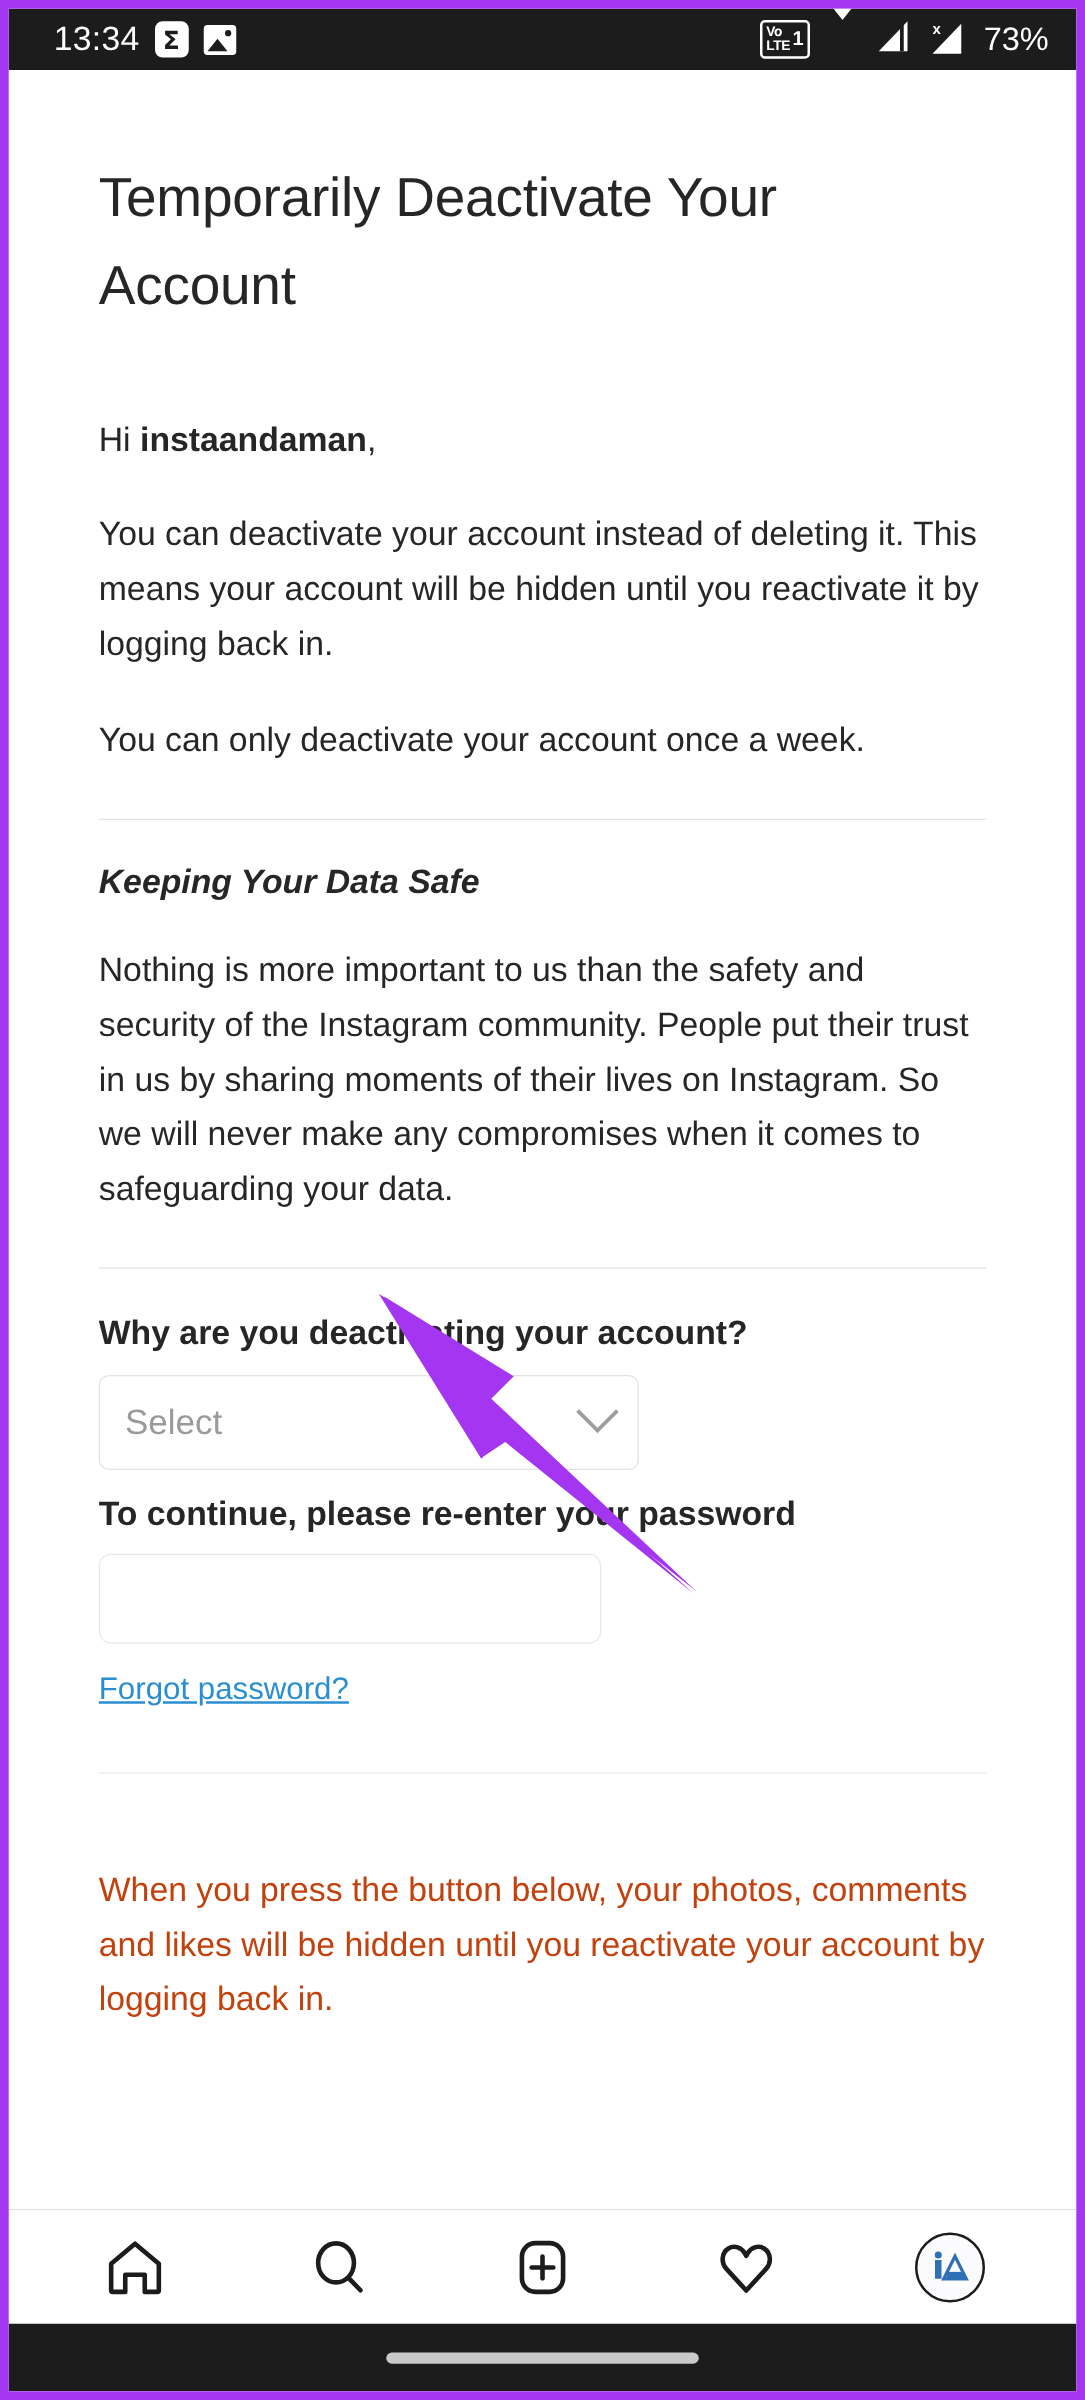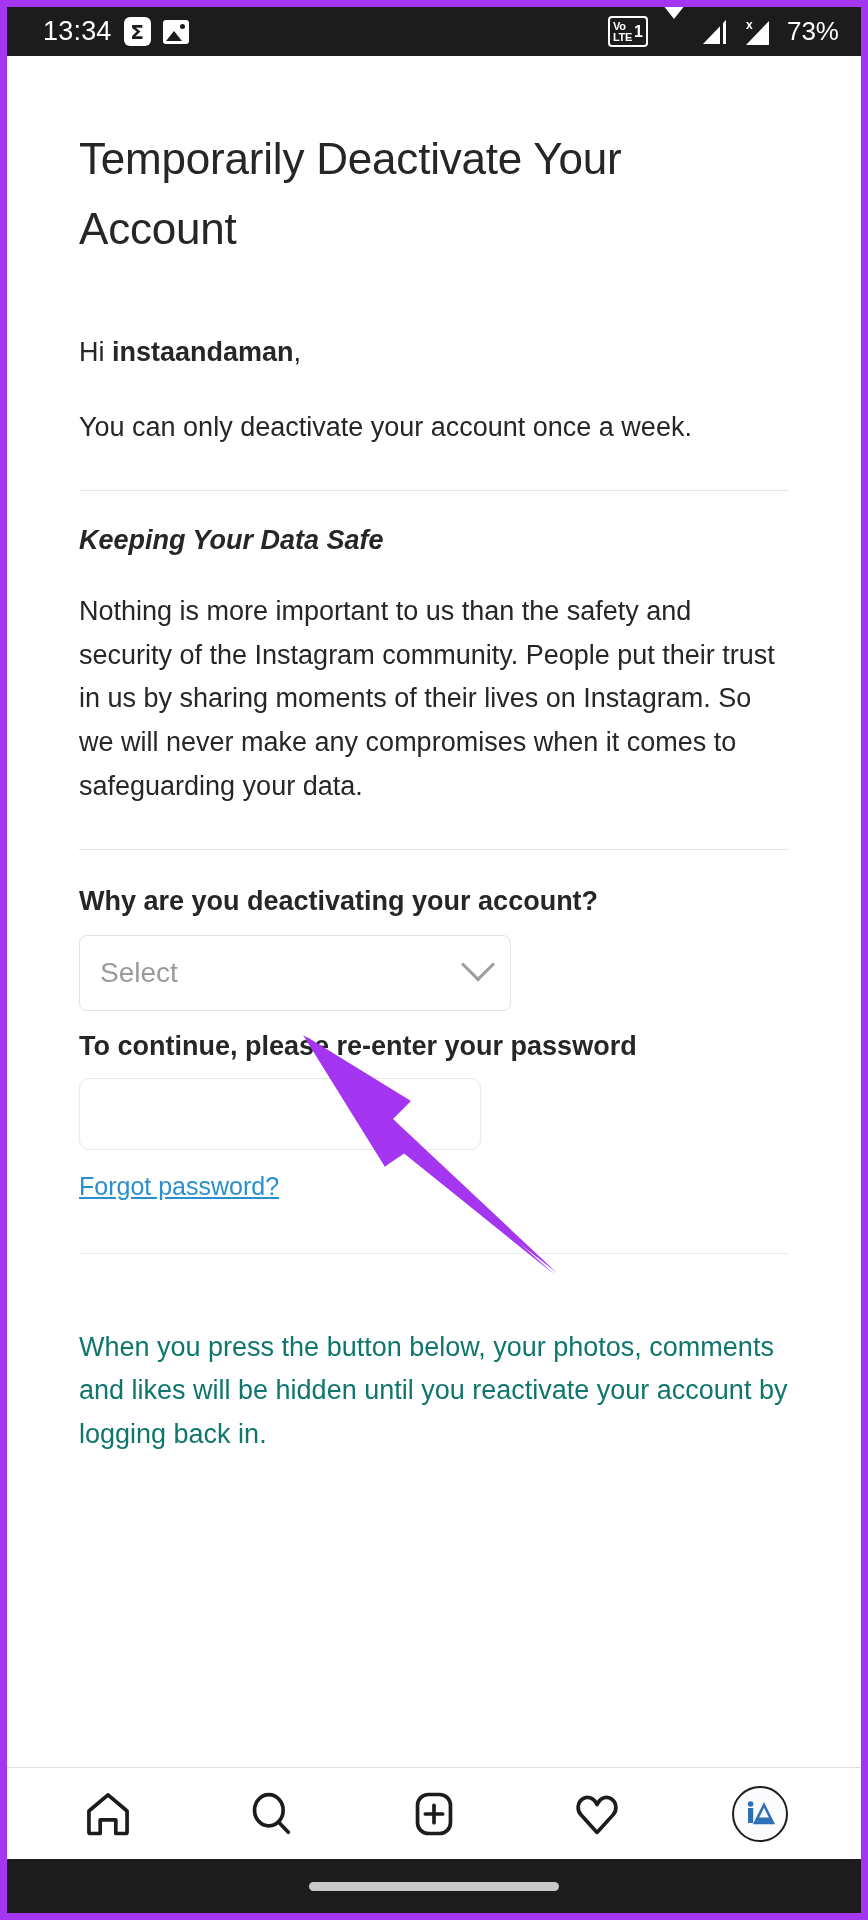--- a/index.html
+++ b/index.html
@@ -24,21 +24,21 @@
   .statusbar {
     height:49px; flex:0 0 49px;
     background:#1c1c1c;
     display:flex; align-items:center;
     padding:0 22px 0 36px;
     color:#ffffff;
     gap:44px;
   }
   .sb-left { display:flex; align-items:center; gap:12px; }
   .sb-time { font-size:27px; font-weight:400; letter-spacing:.2px; }
-  .sb-right { margin-left:auto; display:flex; align-items:center; gap:11px; }
+  .sb-right { margin-left:auto; display:flex; align-items:flex-start; gap:11px; }
   .sb-battery { font-size:26px; font-weight:500; margin-left:3px; }
 
   .ic-sigma {
     width:27px; height:29px; border-radius:6px; background:#ffffff;
     color:#1c1c1c; font-size:20px; font-weight:700;
     display:flex; align-items:center; justify-content:center;
     font-family:"DejaVu Sans", sans-serif;
   }
   .ic-photo {
     width:26px; height:24px; border-radius:3px; background:#ffffff;
@@ -164,21 +164,21 @@
     color:#2a8fd0;
     font-weight:400;
   }
 
   .rule2{ height:1px; background:#ececec; margin-top:52px; }
 
   .btm-para{
     margin-top:72px;
     font-size:27px;
     line-height:1.62;
-    color:#0f766e;
+    color:#c2410c;
   }
 
   
   .arrow-svg{
     position:absolute;
     left:0; top:0;
     width:868px; height:1920px;
     pointer-events:none;
     z-index:40;
   }
@@ -249,20 +249,21 @@
   </div>
 
   <div class="content">
 
     <div class="page-title">Temporarily Deactivate Your Account</div>
 
     <div class="greet">
       <span>Hi </span><b>instaandaman</b><span>,</span>
     </div>
 
+    <div class="para">You can deactivate your account instead of deleting it. This means your account will be hidden until you reactivate it by logging back in.</div>
 
     <div class="para">You can only deactivate your account once a week.</div>
 
     <div class="rule"></div>
 
     <div class="sec-head">Keeping Your Data Safe</div>
 
     <div class="para">Nothing is more important to us than the safety and security of the Instagram community. People put their trust in us by sharing moments of their lives on Instagram. So we will never make any compromises when it comes to safeguarding your data.</div>
 
     <div class="rule"></div>

